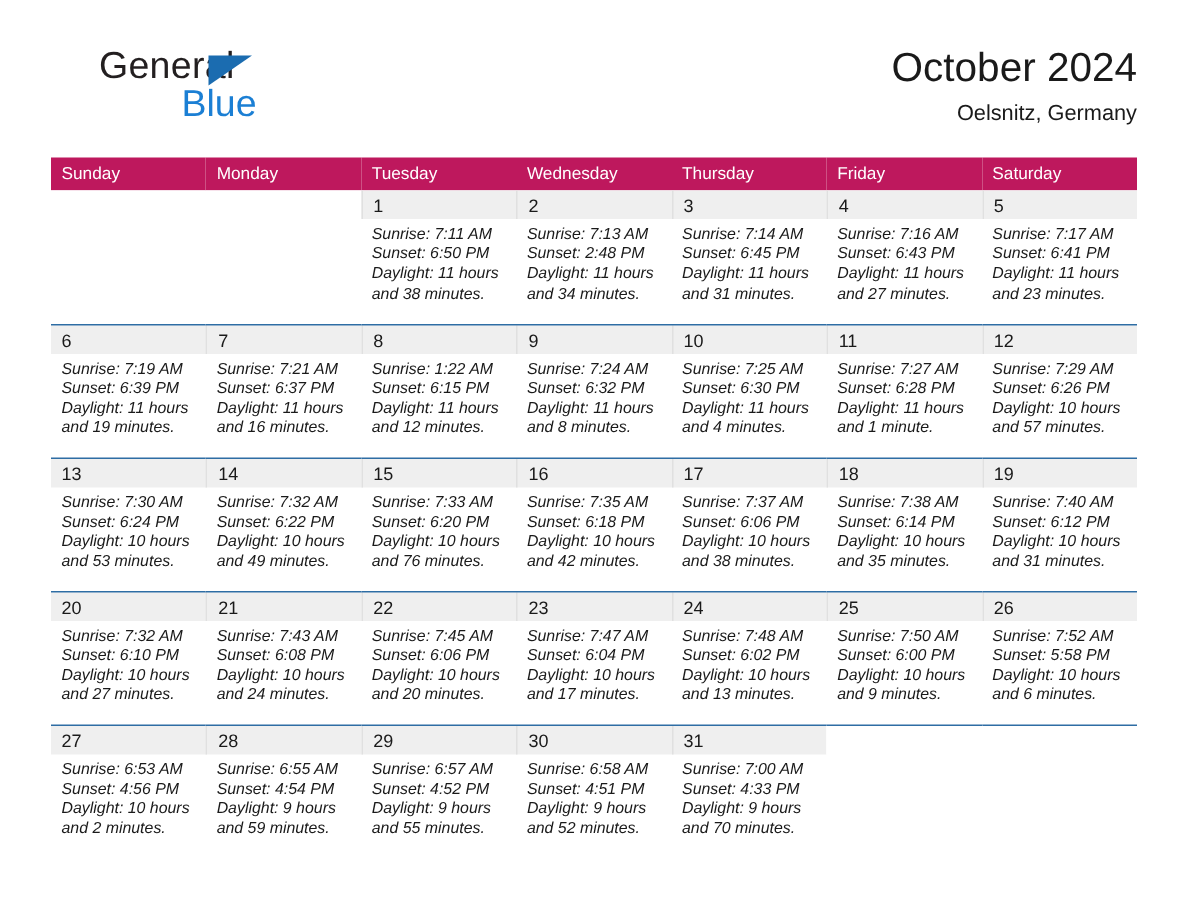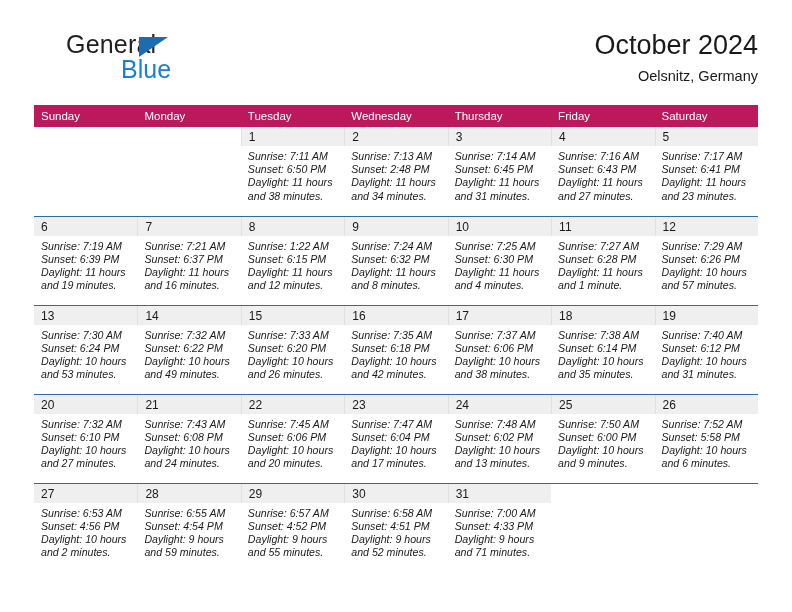--- a/index.html
+++ b/index.html
@@ -333,21 +333,21 @@
             <div>Daylight: 10 hours</div>
             <div>and 49 minutes.</div>
           </div>
         </td>
         <td>
           <span class="daynum">15</span>
           <div class="info">
             <div>Sunrise: 7:33 AM</div>
             <div>Sunset: 6:20 PM</div>
             <div>Daylight: 10 hours</div>
-            <div>and 26 minutes.</div>
+            <div>and 76 minutes.</div>
           </div>
         </td>
         <td>
           <span class="daynum">16</span>
           <div class="info">
             <div>Sunrise: 7:35 AM</div>
             <div>Sunset: 6:18 PM</div>
             <div>Daylight: 10 hours</div>
             <div>and 42 minutes.</div>
           </div>
@@ -483,21 +483,21 @@
             <div>Daylight: 9 hours</div>
             <div>and 52 minutes.</div>
           </div>
         </td>
         <td>
           <span class="daynum">31</span>
           <div class="info">
             <div>Sunrise: 7:00 AM</div>
             <div>Sunset: 4:33 PM</div>
             <div>Daylight: 9 hours</div>
-            <div>and 71 minutes.</div>
+            <div>and 70 minutes.</div>
           </div>
         </td>
         <td class="blank">
           <span class="daynum"></span>
           <div class="info">
             <div></div>
             <div></div>
             <div></div>
             <div></div>
           </div>

